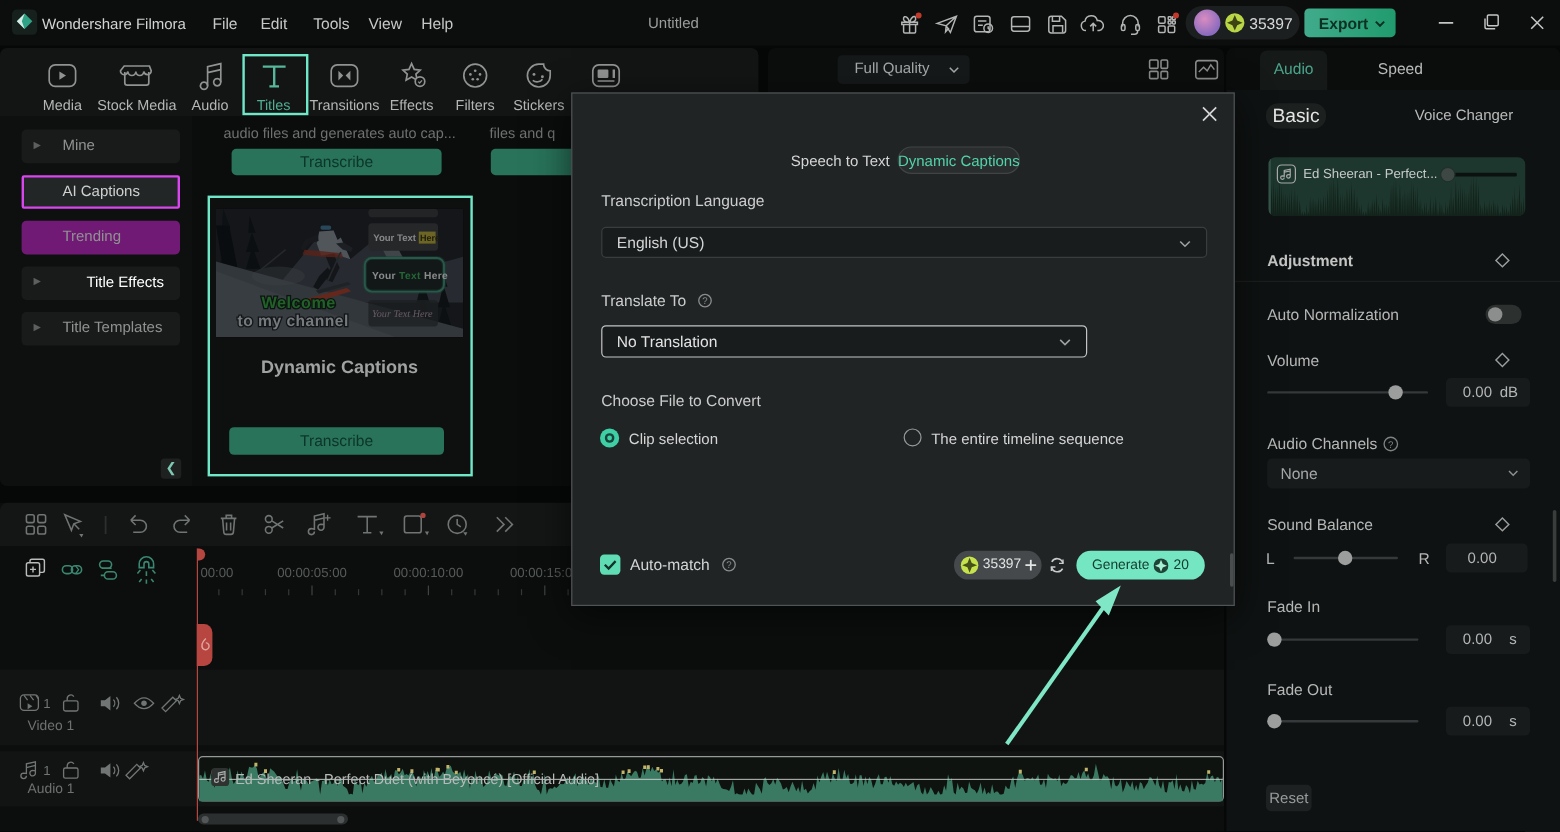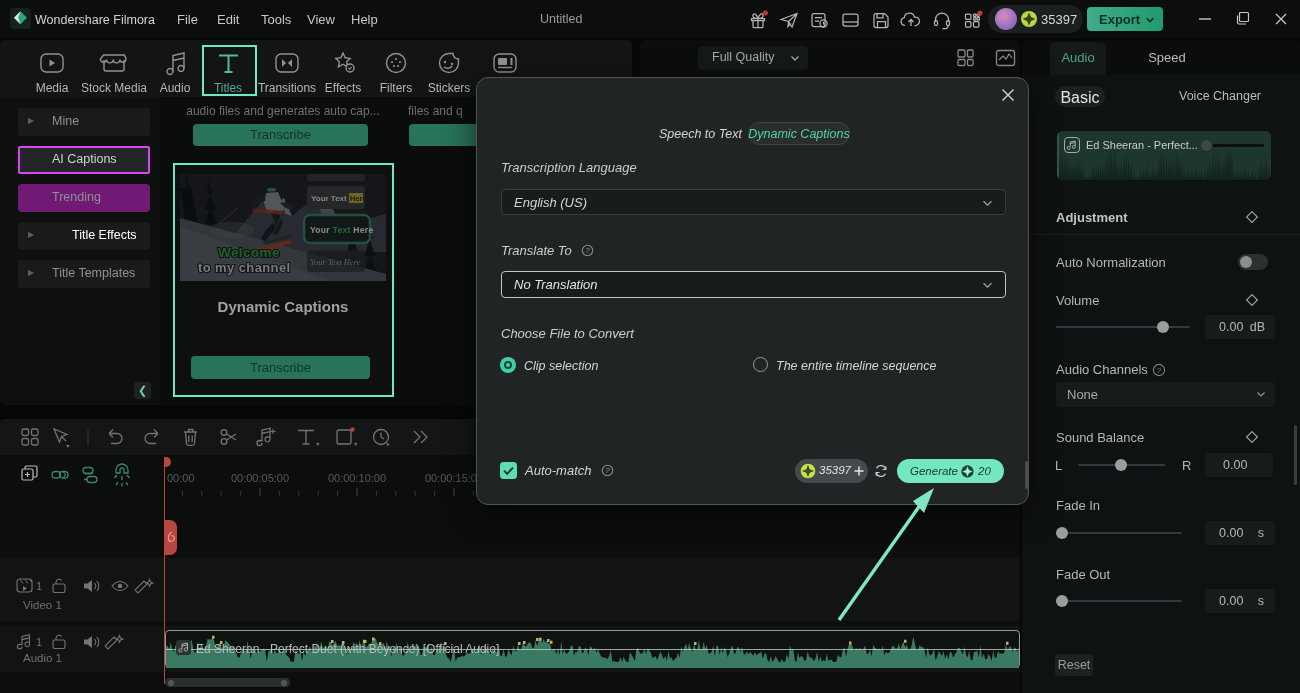--- a/index.html
+++ b/index.html
@@ -494,21 +494,21 @@
 
     <div class="abs" style="left:163.5px;top:38px;width:1.6px;height:227px;background:#b6463f;"></div>
     <div class="abs" style="left:165px;top:38px;width:6px;height:10px;background:#b6463f;border-radius:0 5px 5px 0;"></div>
     <div class="abs" style="left:163.5px;top:101px;width:13px;height:35px;background:#b6463f;border-radius:0 7px 7px 0;">
       <svg width="13" height="35" viewBox="0 0 13 35">
           <path d="M7.5 12 c-3 3-4 6-2.5 8.5 a3 3 0 1 0 2.5-5" stroke="#e0a49f" stroke-width="1.2" fill="none"></path>
         </svg>
     </div>
   </div>
 
-  <div id="modal" class="abs" style="left:476px;top:77px;width:553px;height:428px;background:#212425;border:1px solid #515456;border-radius:12px;box-shadow:0 8px 30px rgba(0,0,0,.6);font-style:italic;">
+  <div id="modal" class="abs" style="left:476px;top:77px;width:553px;height:428px;background:#212425;border:1px solid #515456;border-radius:0;box-shadow:0 8px 30px rgba(0,0,0,.6);">
     <svg class="abs" style="left:524px;top:10px;" width="14" height="14" viewBox="0 0 14 14">
         <path d="M1.5 1.5 L12.5 12.5 M12.5 1.5 L1.5 12.5" stroke="#d4d5d5" stroke-width="1.4"></path>
       </svg>
 
     <div class="abs" style="left:271px;top:44px;width:102px;height:23px;background:#2a2d2e;border:1px solid #404445;border-radius:12px;"></div>
     <div class="abs" style="left:182px;top:49px;font-size:12.5px;color:#d4d5d5;">Speech to Text</div>
     <div class="abs" style="left:271px;top:49px;width:102px;text-align:center;font-size:12.5px;color:#52d3a8;white-space:nowrap;">Dynamic Captions</div>
 
     <div class="abs" style="left:24px;top:82px;font-size:13px;color:#cbcccc;">Transcription Language</div>
     <div class="abs" style="left:24px;top:111px;width:505px;height:26px;background:#191c1d;border:1px solid #3a3d3f;border-radius:4px;">
@@ -516,21 +516,21 @@
       <svg style="position:absolute;right:12px;top:10px;" width="11" height="7" viewBox="0 0 11 7">
           <path d="M1.5 1.2 L5.5 5.2 L9.5 1.2" stroke="#9ea1a0" stroke-width="1.3" fill="none"></path>
         </svg>
     </div>
 
     <div class="abs" style="left:24px;top:165px;font-size:13px;color:#cbcccc;">Translate To</div>
     <svg class="abs" style="left:104px;top:166px;" width="13" height="13" viewBox="0 0 13 13">
         <circle cx="6.5" cy="6.5" r="5.2" stroke="#8a8d8c" fill="none" stroke-width="1.1"></circle>
         <text x="6.5" y="9.4" text-anchor="middle" font-size="8" fill="#8a8d8c" font-family="Liberation Sans">?</text>
       </svg>
-    <div class="abs" style="left:24px;top:193px;width:505px;height:27px;background:#191c1d;border:1px solid #c3c5c5;border-radius:4px;padding-left:40px;">
+    <div class="abs" style="left:24px;top:193px;width:405px;height:27px;background:#191c1d;border:1px solid #c3c5c5;border-radius:4px;padding-left:40px;">
       <span style="position:absolute;left:12px;top:5px;font-size:13px;color:#e2e3e3;">No Translation</span>
       <svg style="position:absolute;right:12px;top:10px;" width="11" height="7" viewBox="0 0 11 7">
           <path d="M1.5 1.2 L5.5 5.2 L9.5 1.2" stroke="#9ea1a0" stroke-width="1.3" fill="none"></path>
         </svg>
     </div>
 
     <div class="abs" style="left:24px;top:248px;font-size:13px;color:#cbcccc;">Choose File to Convert</div>
     <div class="abs" style="left:23px;top:279px;width:16px;height:16px;border-radius:50%;background:#3ecfa6;">
       <div style="position:absolute;left:4px;top:4px;width:8px;height:8px;border-radius:50%;background:#17433a;">
         <div style="position:absolute;left:1.6px;top:1.6px;width:4.8px;height:4.8px;border-radius:50%;background:#3ecfa6;"></div>

